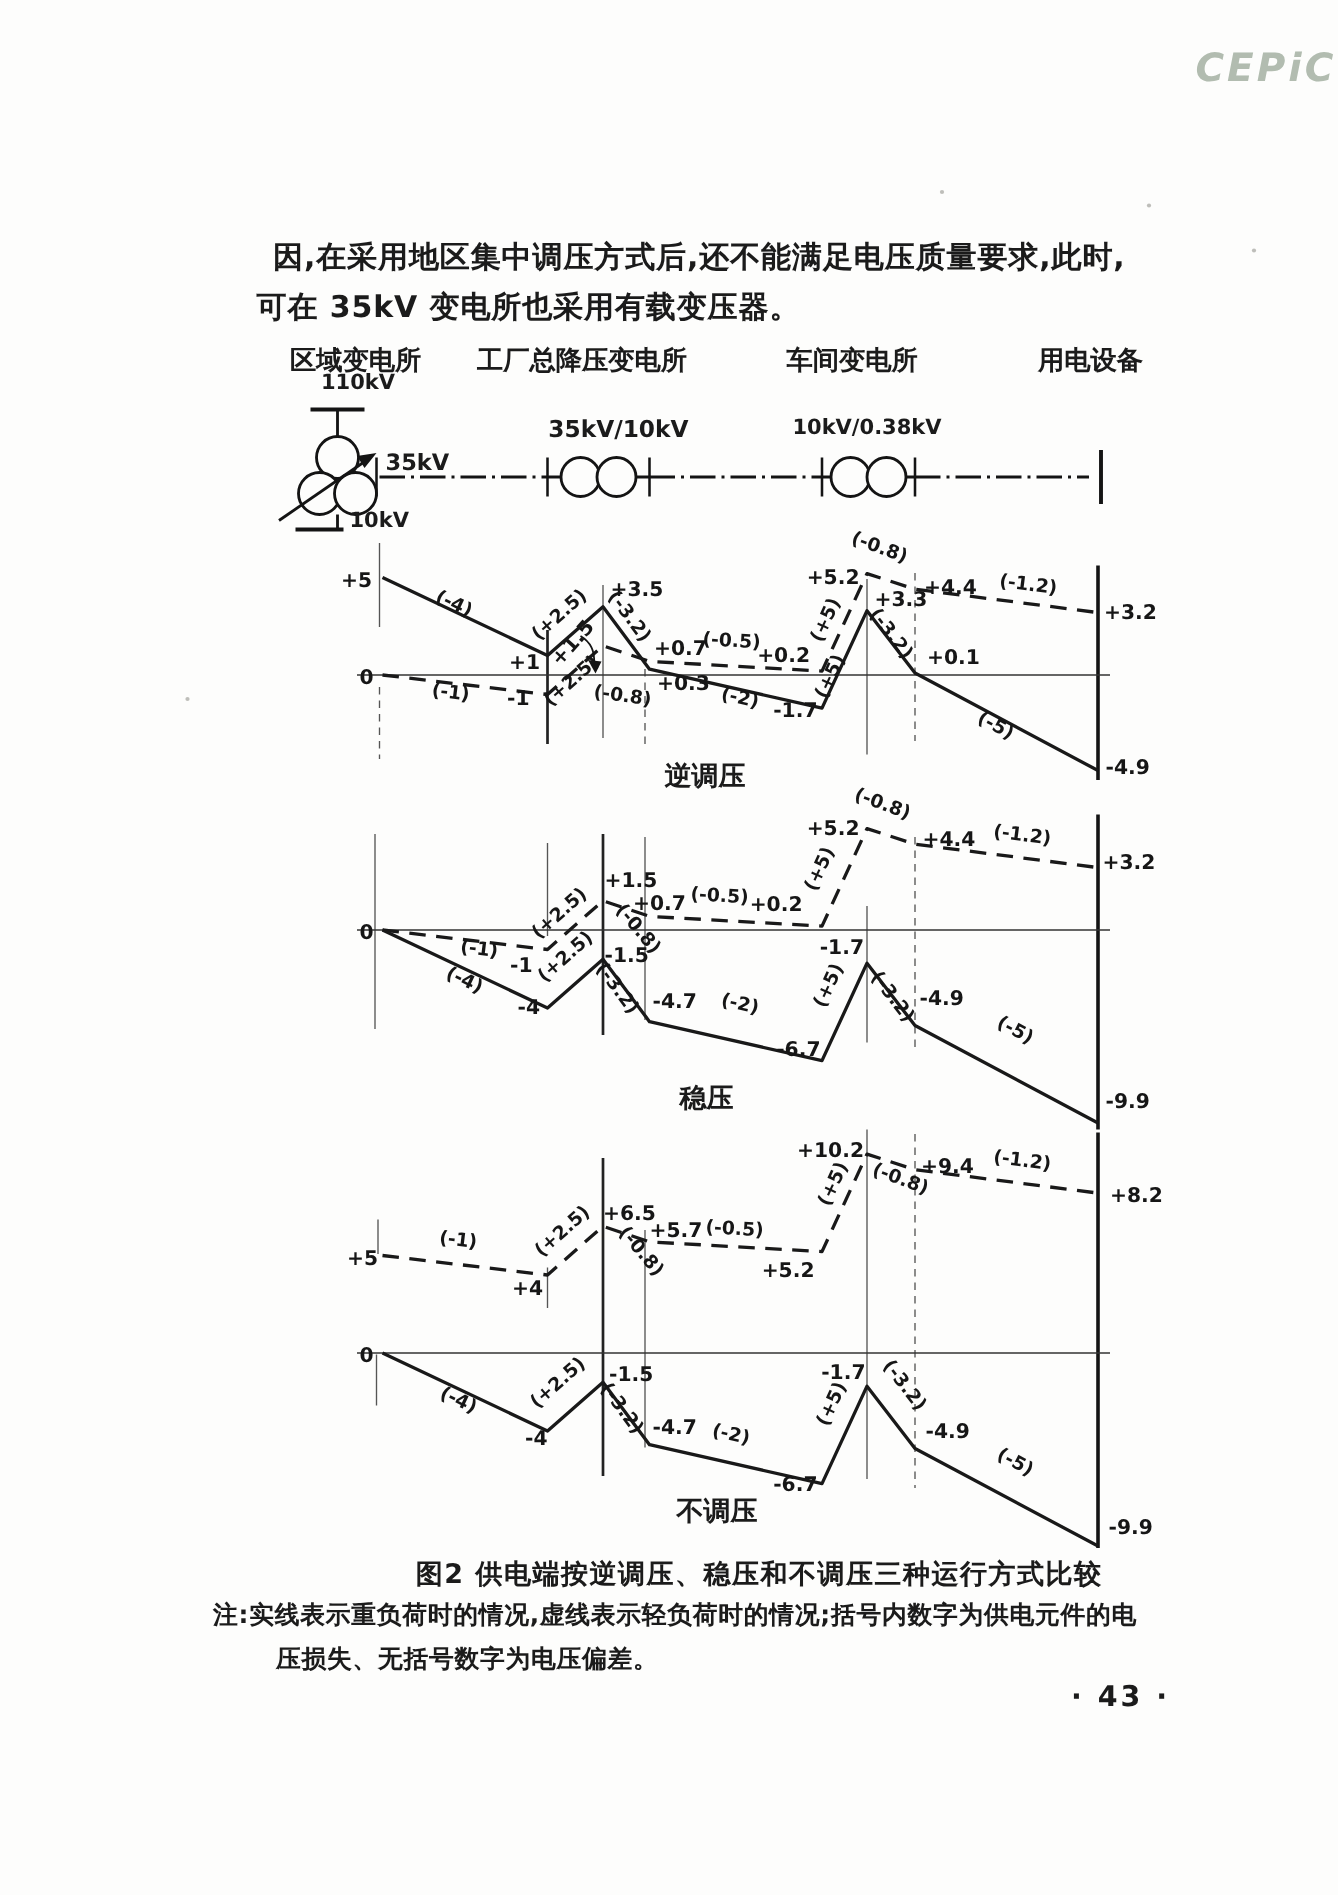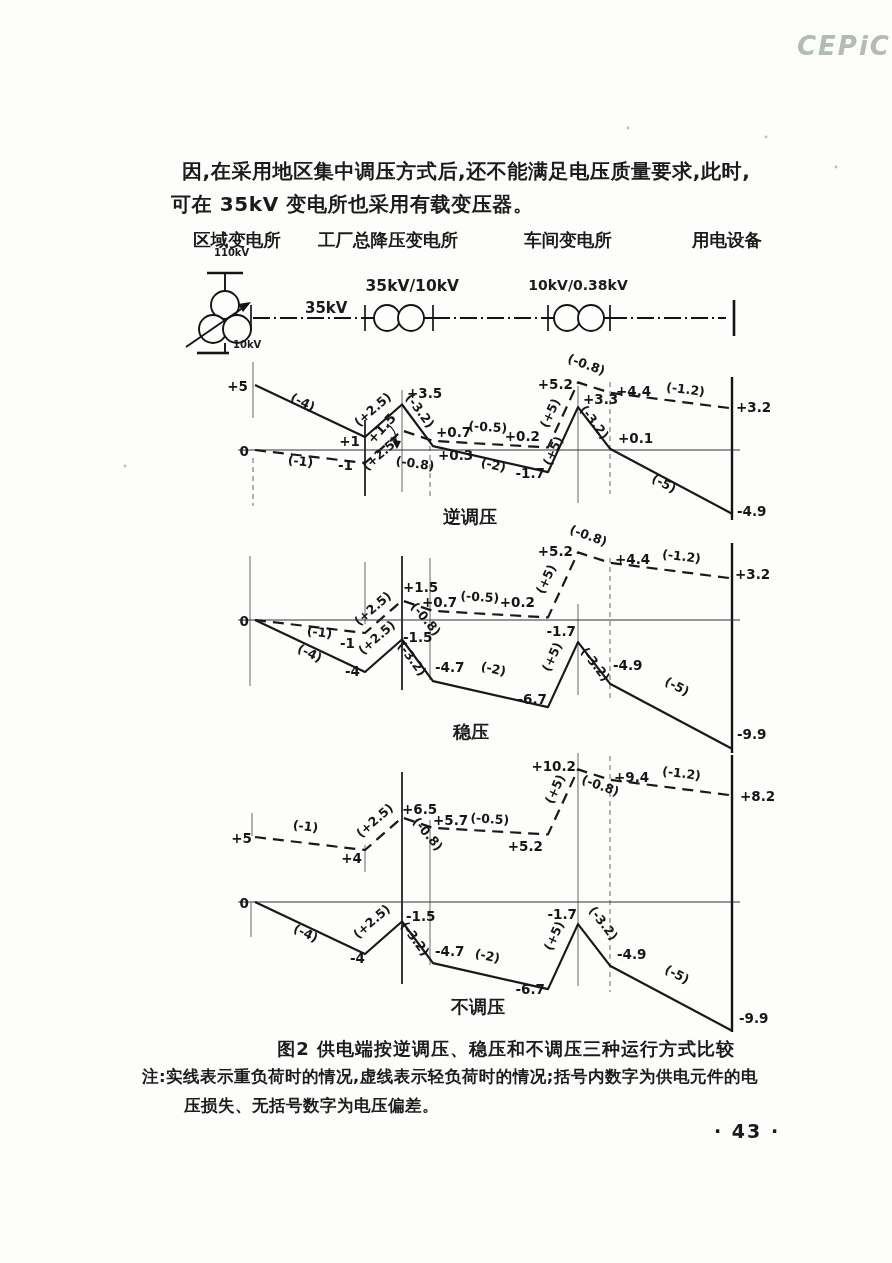--- a/index.html
+++ b/index.html
@@ -6,21 +6,21 @@
   body{width:892px;height:1263px;position:relative;background:#fdfdfc;overflow:hidden;
        font-family:"DejaVu Sans",sans-serif;color:#1b1b1b;}
   .abs{position:absolute;white-space:nowrap;}
   #fig-svg{position:absolute;left:0;top:0;}
   .logo{left:797px;top:31px;font-size:26px;font-weight:bold;font-style:italic;
         color:#aab6a8;letter-spacing:2px;opacity:.9;}
   .para{font-size:20px;font-weight:600;letter-spacing:0.6px;}
   .para1{left:171px;top:158px;margin-left:11px;}
   .para2{left:171px;top:191px;}
   .colhead{top:228px;width:160px;text-align:center;font-size:17.5px;font-weight:700;}
-  .vlab{font-weight:700;font-size:10px;}
+  .vlab{font-weight:700;font-size:14px;}
   .dname{width:140px;text-align:center;font-size:18px;font-weight:700;}
   .caption{left:175px;top:1037px;width:560px;text-align:right;font-size:18px;
            font-weight:700;letter-spacing:1px;}
   .note{font-size:16.5px;font-weight:600;letter-spacing:0.5px;}
   .note1{left:142px;top:1066px;}
   .note2{left:184px;top:1095px;}
   .pagenum{left:714px;top:1120px;font-size:19px;font-weight:700;letter-spacing:2px;}
   
   .curve{fill:none;stroke:#191919;stroke-width:2.2;stroke-linejoin:round;}
   .curve.dashed{stroke-dasharray:11 7;}
@@ -201,21 +201,21 @@
 
 <div class="abs para para1">因,在采用地区集中调压方式后,还不能满足电压质量要求,此时,</div>
 <div class="abs para para2">可在 35kV 变电所也采用有载变压器。</div>
 
 <div class="abs colhead" style="left:157px;">区域变电所</div>
 <div class="abs colhead" style="left:308px;">工厂总降压变电所</div>
 <div class="abs colhead" style="left:488px;">车间变电所</div>
 <div class="abs colhead" style="left:647px;">用电设备</div>
 
 <div class="abs vlab" style="left:214px;top:247px;">110kV</div>
-<div class="abs vlab" style="left:257px;top:299px;font-size:15px;margin-left:48px;">35kV</div>
+<div class="abs vlab" style="left:257px;top:299px;font-size:15px;">35kV</div>
 <div class="abs vlab" style="left:233px;top:339px;">10kV</div>
 <div class="abs vlab" style="left:339px;top:277px;width:120px;text-align:right;font-size:15.5px;">35kV/10kV</div>
 <div class="abs vlab" style="left:518px;top:277px;width:120px;text-align:center;font-size:14px;">10kV/0.38kV</div>
 
 <div class="abs dname" style="left:400px;top:505px;">逆调压</div>
 <div class="abs dname" style="left:401px;top:720px;">稳压</div>
 <div class="abs dname" style="left:408px;top:995px;">不调压</div>
 
 <div class="abs caption">图2  供电端按逆调压、稳压和不调压三种运行方式比较</div>
 <div class="abs note note1">注:实线表示重负荷时的情况,虚线表示轻负荷时的情况;括号内数字为供电元件的电</div>

